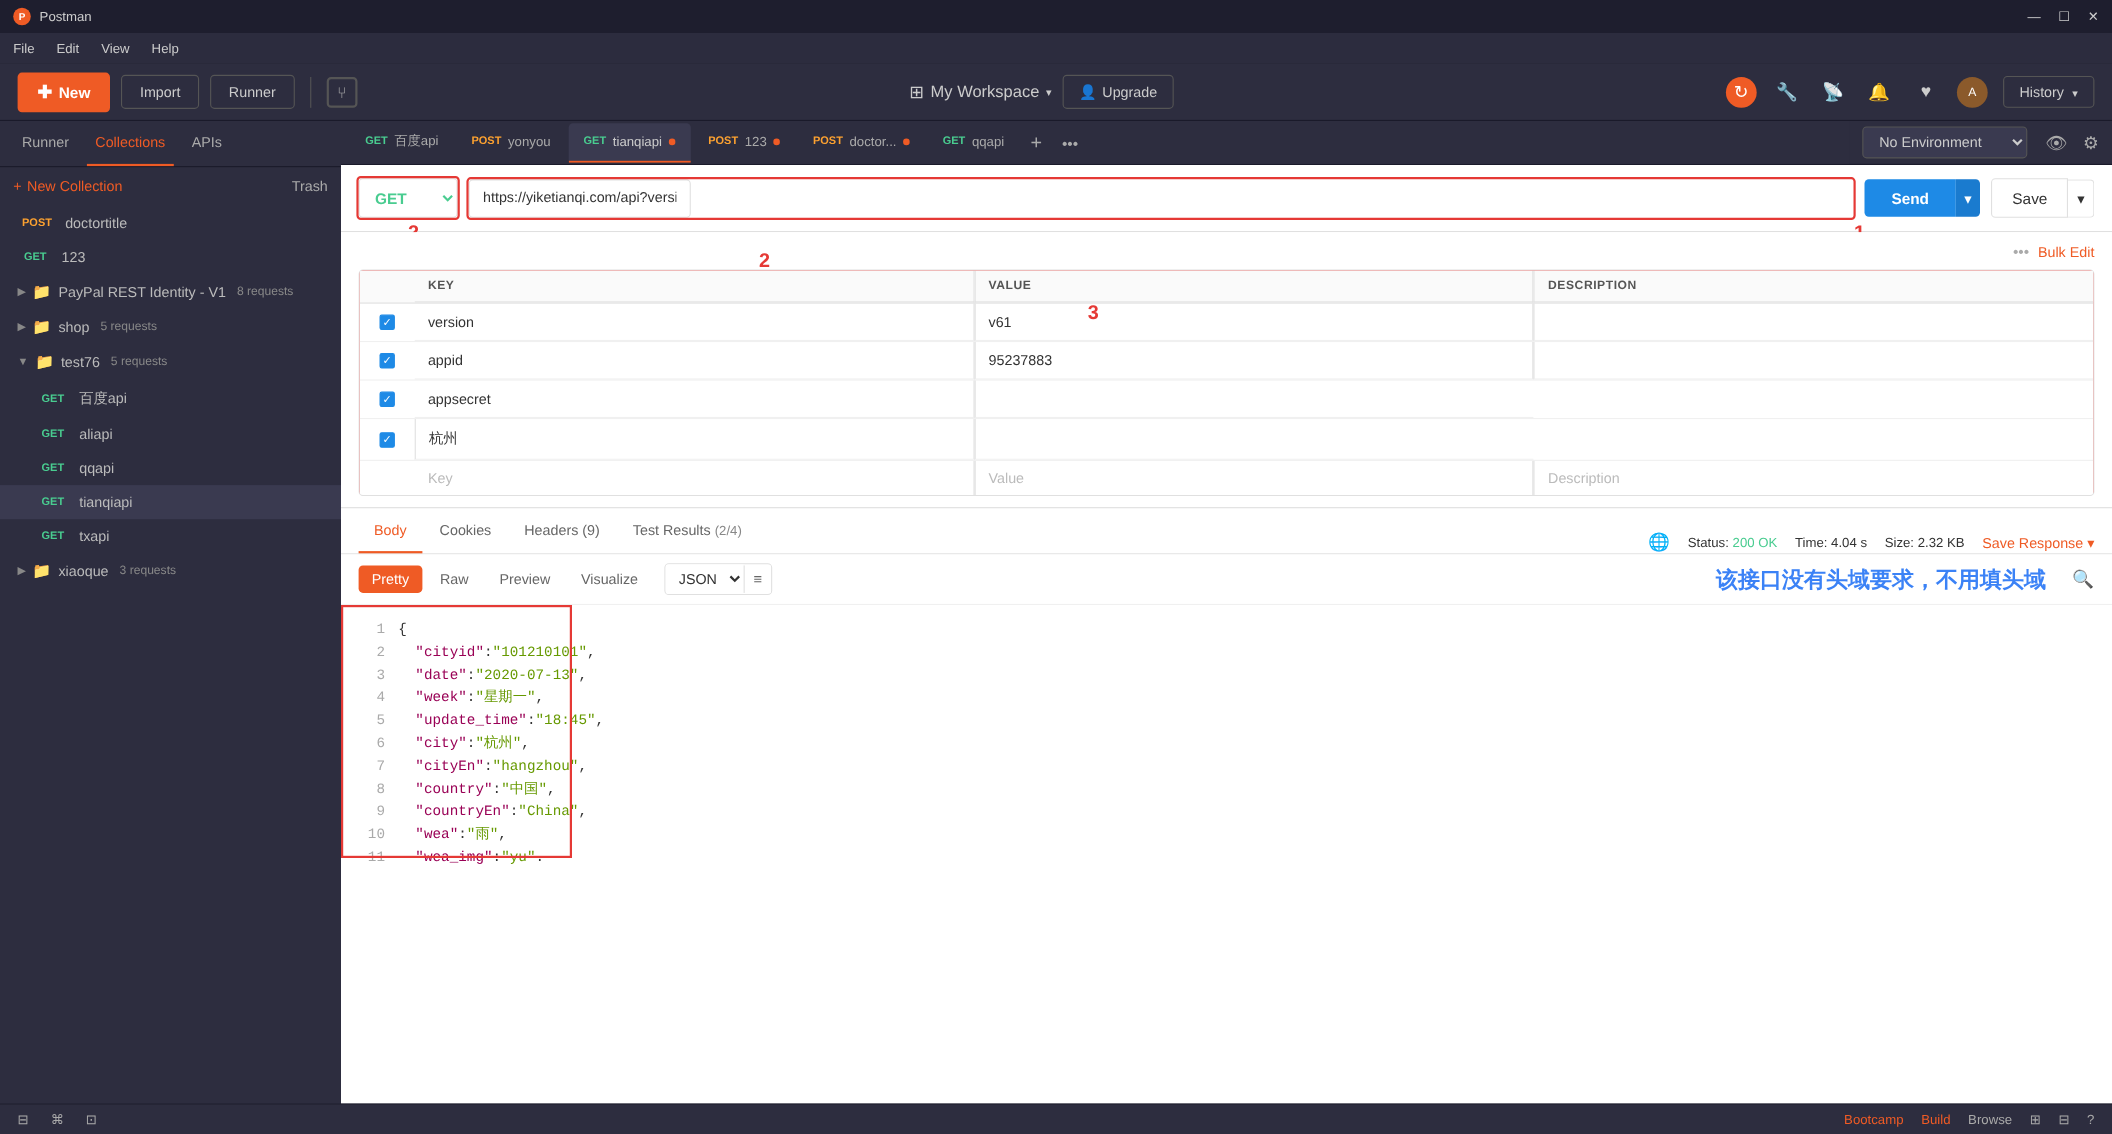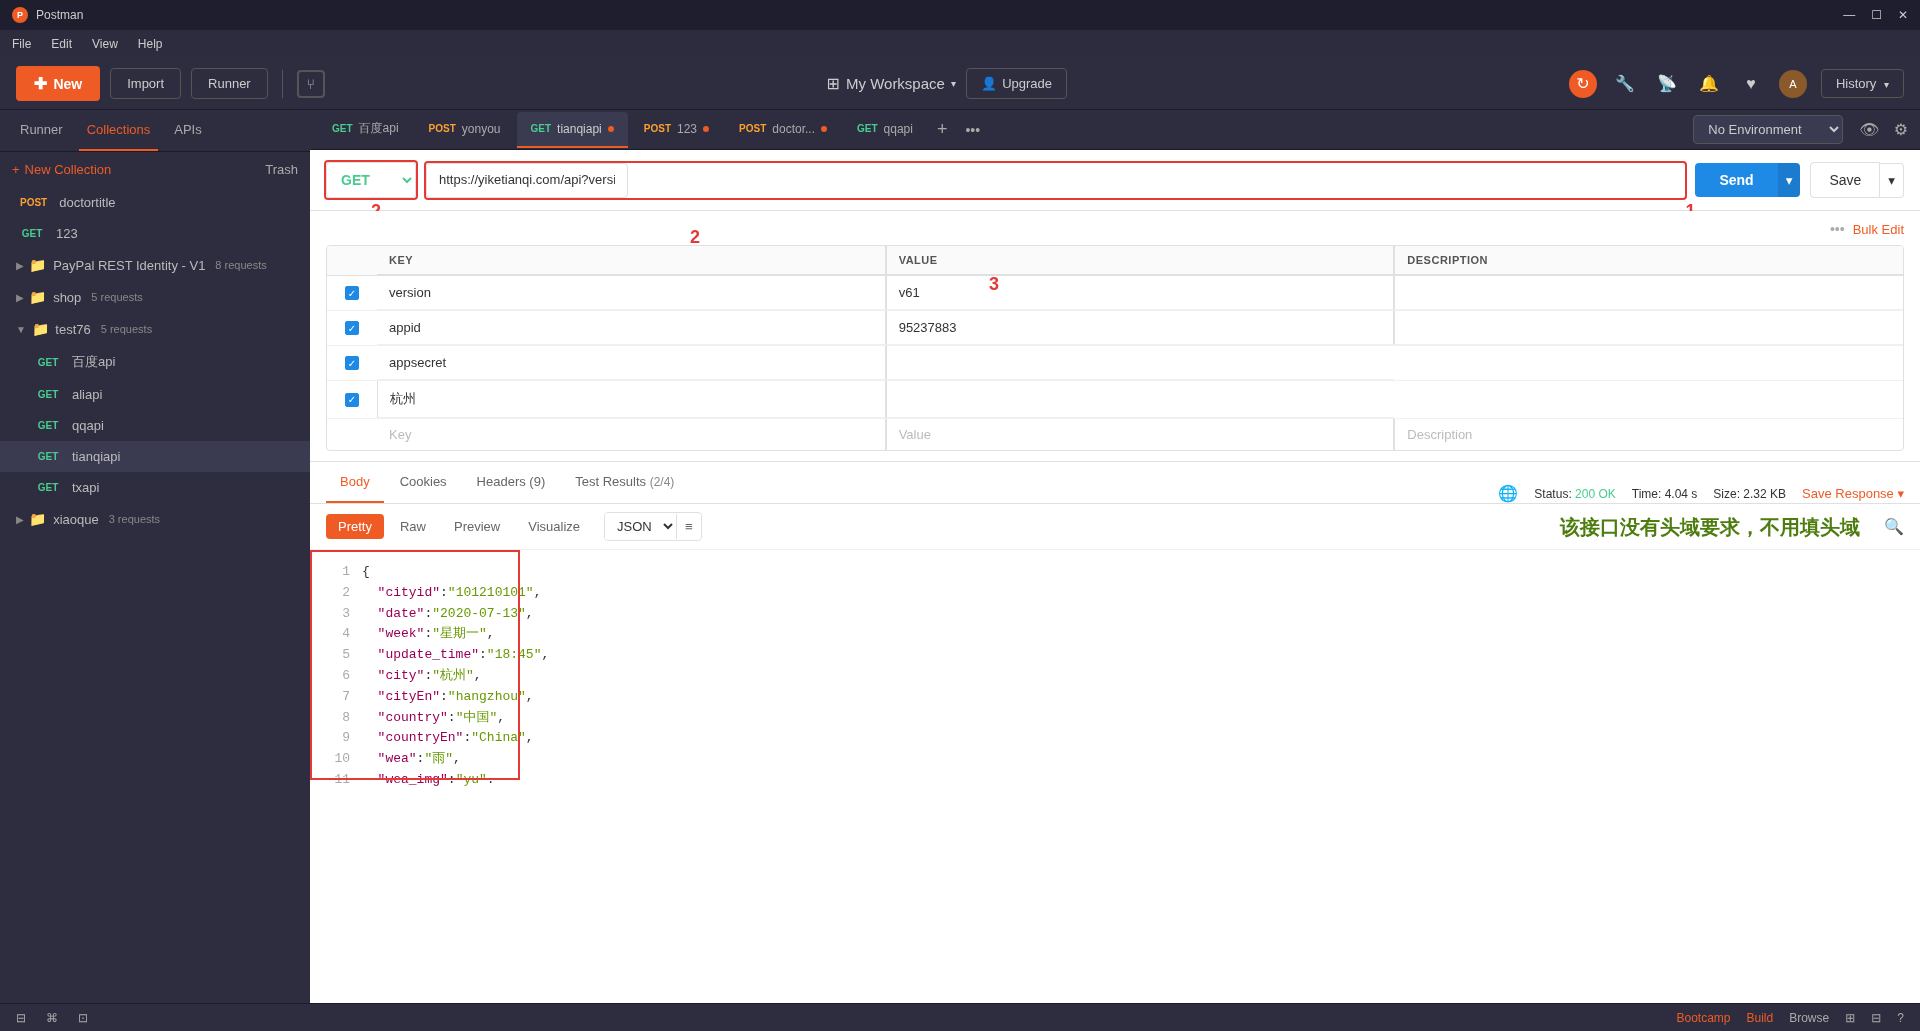--- a/index.html
+++ b/index.html
@@ -481,21 +481,21 @@
     .req-wrapper {
       position: relative;
     }
 
     
     .chinese-annotation {
       position: absolute;
       right: 40px;
       top: 50%;
       transform: translateY(-50%);
-      color: #4d7c0f;
+      color: #3b82f6;
       font-size: 22px;
       font-weight: bold;
       pointer-events: none;
     }
     .env-select {
       background: #3a3a50;
       color: #ccc;
       border: 1px solid #555;
       border-radius: 4px;
       padding: 5px 10px;

